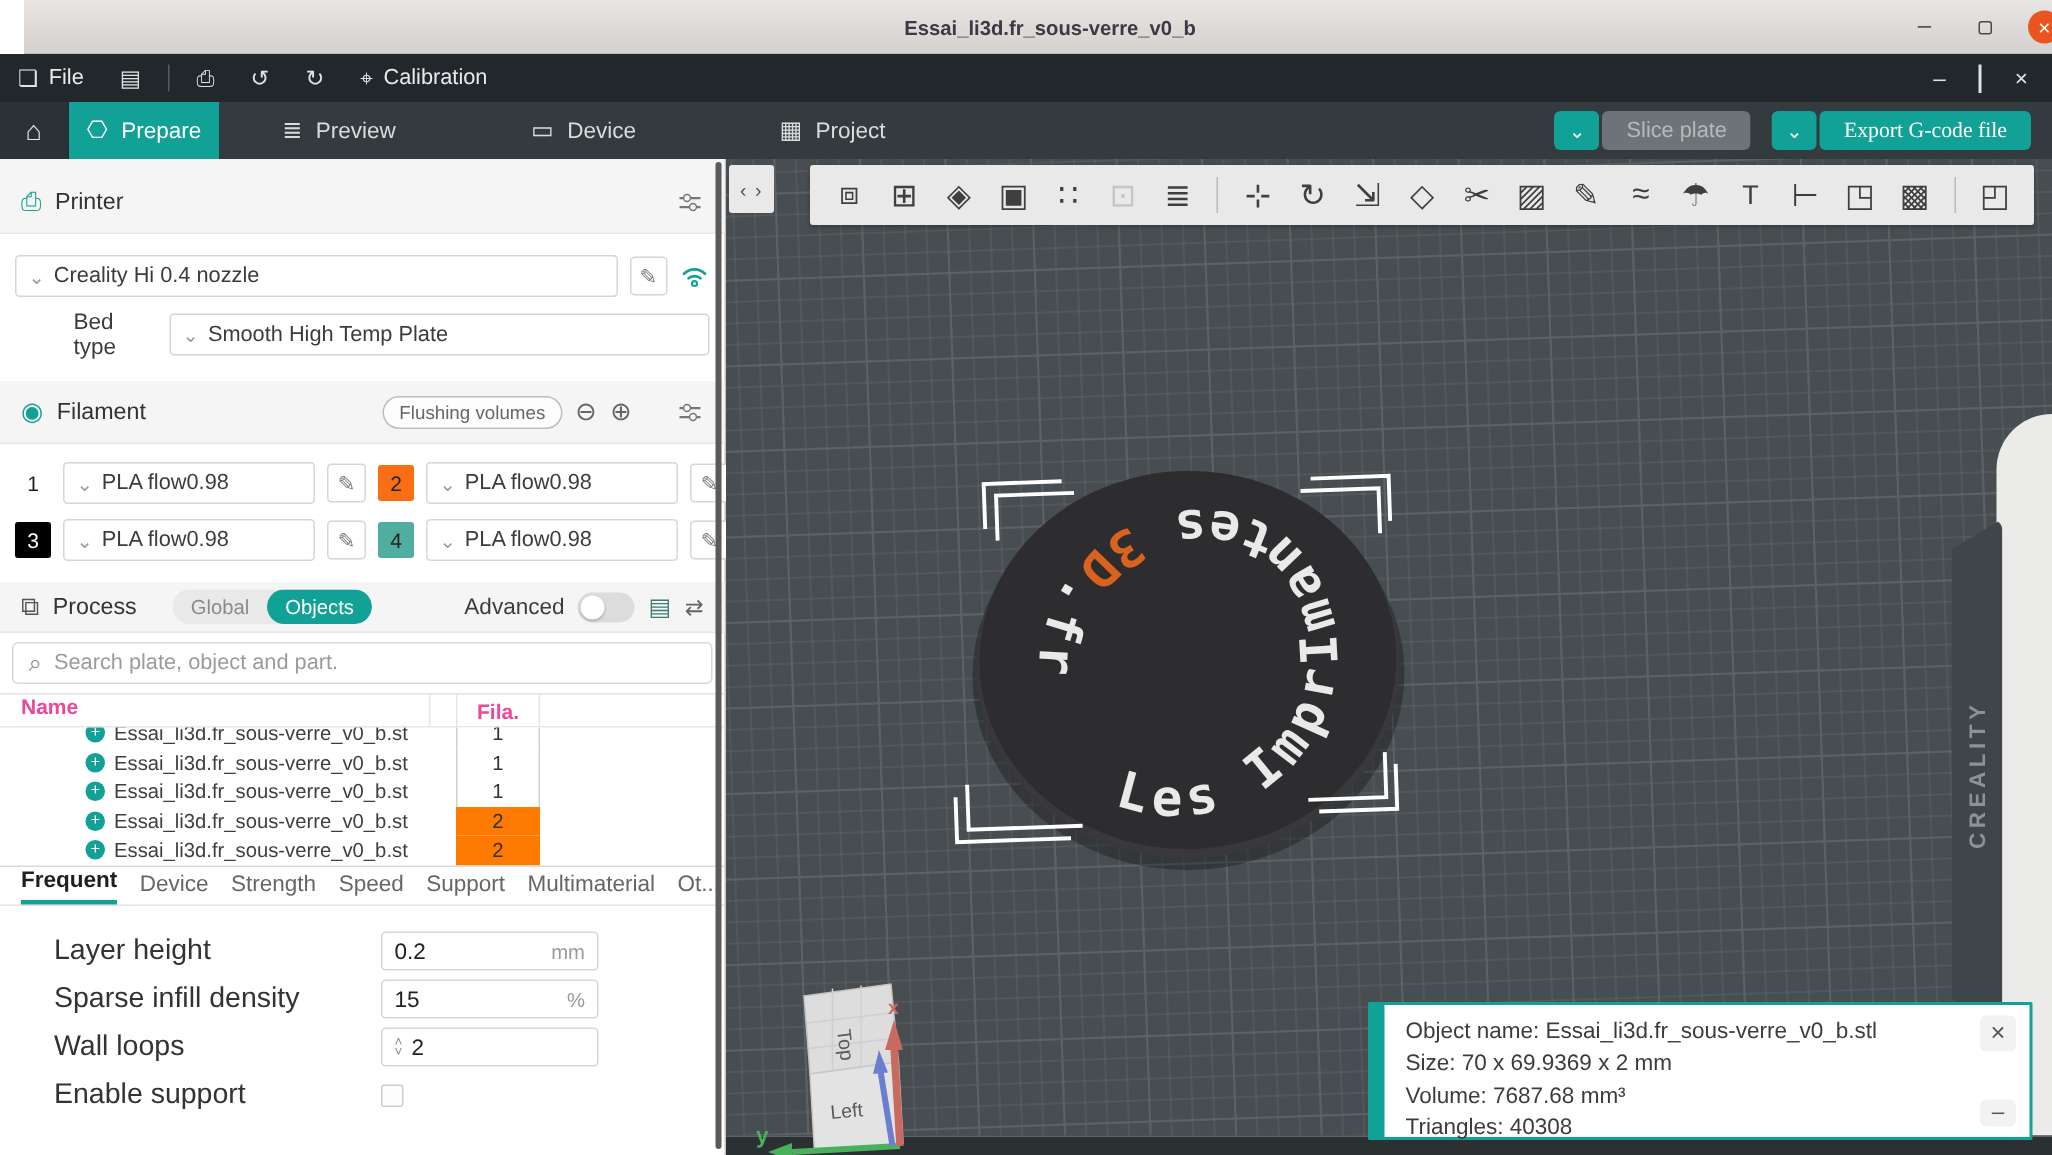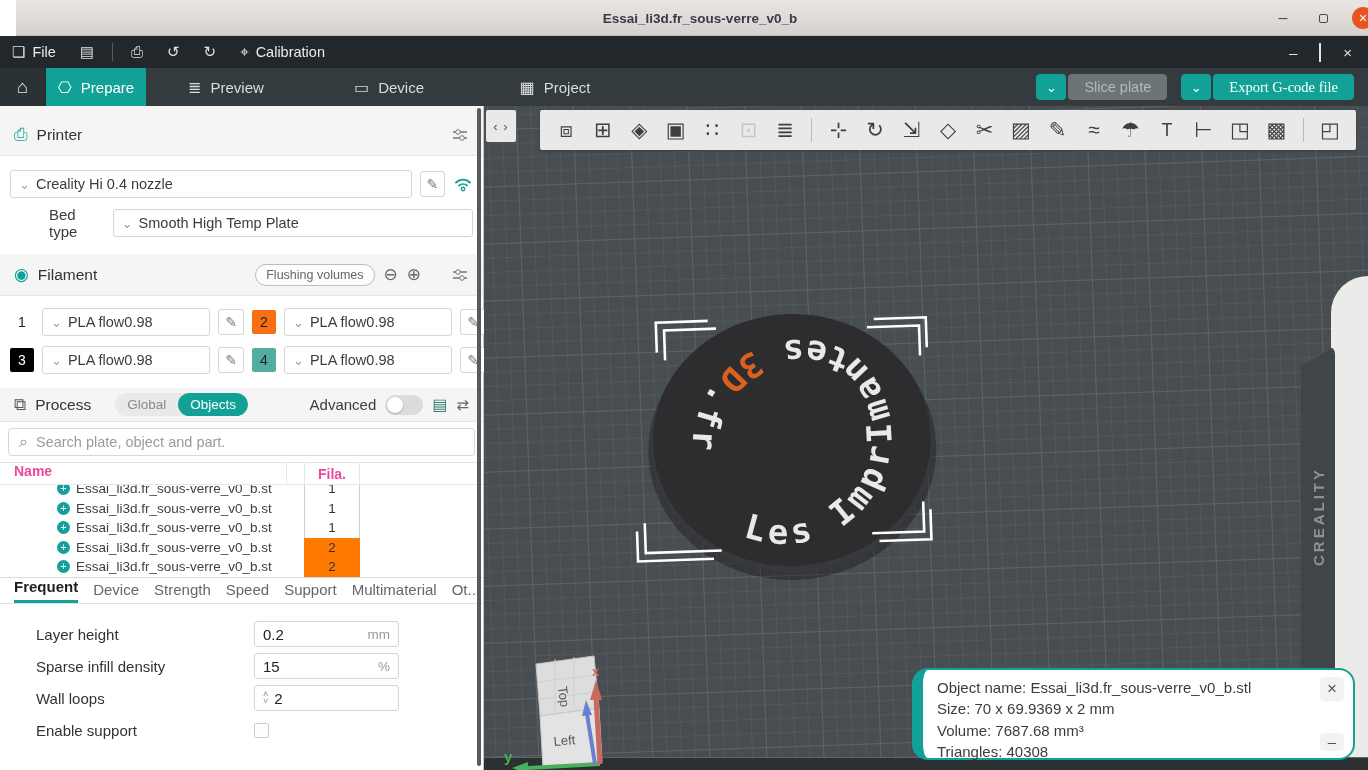--- a/index.html
+++ b/index.html
@@ -119,21 +119,21 @@
     border-left:1px solid #cfcfcf; border-right:1px solid #cfcfcf; background:#fff; }
 
   .param-tabs { display:flex; gap:15px; align-items:flex-end; padding:0 0 0 14px;
     height:27px; border-top:1px solid #d9d9d9; border-bottom:1px solid #e2e2e2;
     font-size:15px; color:#666; }
   .ptab { padding-bottom:5px;text-align:center; }
   .ptab.active { color:#1f1f1f; font-weight:bold; border-bottom:3px solid #12a197; }
 
   .params { padding:14px 0; }
   .p-row { display:flex; align-items:center; height:32px; }
-  .p-row .p-label { width:254px; padding-left:36px; font-size:15px; color:#333; }
+  .p-row .p-label { width:254px; padding-left:36px; font-size:19px; color:#333; }
   .p-ctrl { width:145px; height:26px; border:1px solid #d6d6d6; border-radius:3px;
     display:flex; align-items:center; padding:0 8px; gap:6px; }
   .p-ctrl input { border:none; outline:none; width:80px; font-size:15px; color:#222;
     font-family:"Liberation Sans",sans-serif; }
   .p-unit { margin-left:auto; font-size:13.5px; color:#9a9a9a; }
   .spin { display:flex; flex-direction:column; line-height:7px; font-size:9px; color:#8a8a8a; }
   .checkbox { width:15px; height:15px; border:1px solid #ccc; border-radius:2px; background:#fdfdfd; }
 
   
   .viewport { position:absolute; left:484px; top:106px; width:884px; height:664px;
@@ -173,21 +173,21 @@
     color:#8d9296; font-weight:bold; font-size:15px; letter-spacing:3px; }
   .side-blob { position:absolute; right:0; top:170px; width:37px; height:494px;
     background:#ebebe9; border-top-left-radius:46px; }
   .side-blob2 { position:absolute; right:0; top:560px; width:60px; height:104px;
     background:#ebebe9; border-top-left-radius:70px; }
   .bottom-strip { position:absolute; left:0; bottom:0; width:884px; height:13px;
     background:#2b3033; border-top:1px solid #5d6366; }
 
   .info-box { position:absolute; left:428px; top:562px; width:443px; height:92px;
     background:#fff; border:2px solid #12a197; border-left:11px solid #12a197;
-    border-radius:16px; padding:7px 14px; font-size:15px; color:#3c3c3c; line-height:1.42; }
+    border-radius:1px; padding:7px 14px; font-size:15px; color:#3c3c3c; line-height:1.42; }
   .ib-close { position:absolute; top:7px; right:9px; width:24px; height:24px;
     background:#f2f2f2; border-radius:4px; color:#555; display:flex; align-items:center;
     justify-content:center; font-size:17px; }
   .ib-min { position:absolute; bottom:7px; right:9px; width:24px; height:18px;
     background:#f2f2f2; border-radius:4px; color:#555; display:flex; align-items:center;
     justify-content:center; font-size:15px; }
 
   .mini-svg { display:flex; }
 </style>
 </head>

